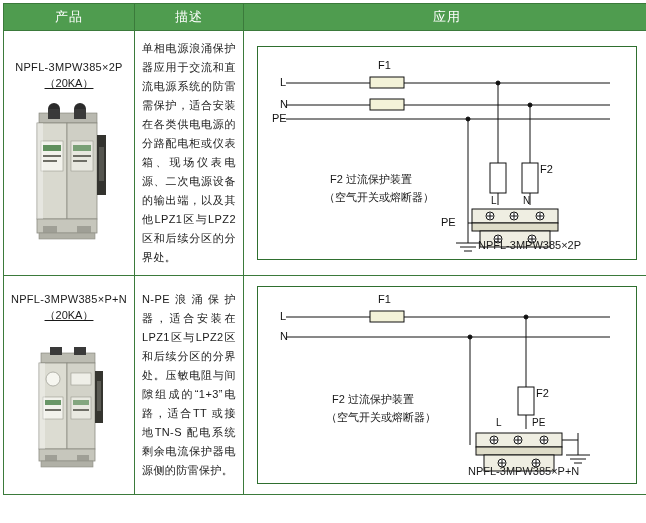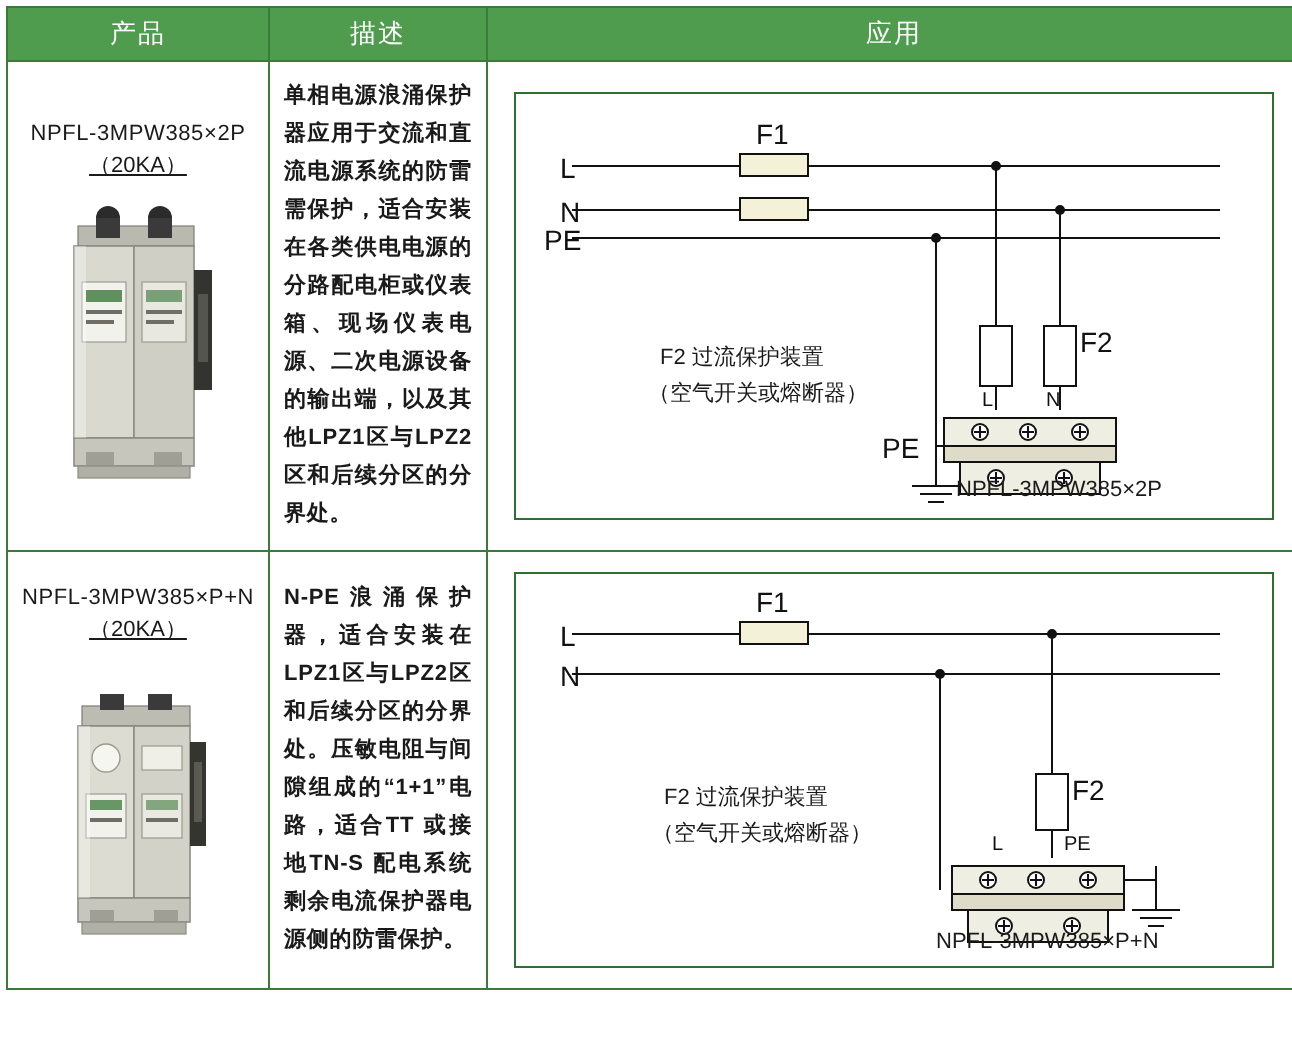--- a/index.html
+++ b/index.html
@@ -64,39 +64,38 @@
     height: 150px;
   }
   
   .desc-cell {
     font-size: 11px;
     line-height: 19px;
     padding: 8px 7px;
     text-align: justify;
     vertical-align: top;
     letter-spacing: 0.4px;
-    font-weight: bold;
   }
   
   .app-cell {
     padding: 10px 8px;
     vertical-align: middle;
   }
   .diagram-box {
     border: 1px solid #2f6f2f;
     background: #ffffff;
     position: relative;
     height: 212px;
     width: 378px;
     margin: 0 auto;
   }
   .diagram-box.second { height: 196px; }
   .d-label {
     position: absolute;
-    font-size: 14px;
+    font-size: 11px;
     color: #111;
     white-space: nowrap;
   }
   .d-box-txt {
     position: absolute;
     font-size: 11px;
     line-height: 17px;
     text-align: center;
     white-space: nowrap;
     padding-left: 24px;
@@ -248,21 +247,21 @@
               <rect x="80" y="44" width="4" height="30" fill="#5a5a53"></rect>
               <rect x="22" y="112" width="56" height="12" fill="#c6c6bc" stroke="#8c8c82" stroke-width="0.8"></rect>
               <rect x="28" y="118" width="12" height="7" fill="#9f9f96"></rect>
               <rect x="60" y="118" width="12" height="7" fill="#9f9f96"></rect>
               <rect x="24" y="124" width="52" height="6" fill="#b0b0a6" stroke="#8c8c82" stroke-width="0.6"></rect>
               <rect x="22" y="26" width="6" height="86" fill="#ffffff" opacity="0.35"></rect>
             </svg>
           </div>
         </td>
 
-        <td class="desc-cell">N-PE浪涌保护器，适合安装在LPZ1区与LPZ2区和后续分区的分界处。压敏电阻与间隙组成的“1+1”电路，适合TT 或接地TN-S 配电系统剩余电流保护器电源侧的防雷保护。</td>
+        <td class="desc-cell">N-PE浪涌保护器，适合安装在LPZ1区与LPZ2区和后续分区的分界处。压敏电阻与间隙组成的“1+3”电路，适合TT 或接地TN-S 配电系统剩余电流保护器电源侧的防雷保护。</td>
 
         <td class="app-cell">
           <div class="diagram-box second">
             <svg width="378" height="196" viewBox="0 0 378 196">
               <g stroke="#111" stroke-width="1" fill="none">
                 <path d="M28 30 H112"></path>
                 <rect x="112" y="24" width="34" height="11" fill="#f3f2d8" stroke="#111"></rect>
                 <path d="M146 30 H352"></path>
                 <path d="M28 50 H352"></path>
 

